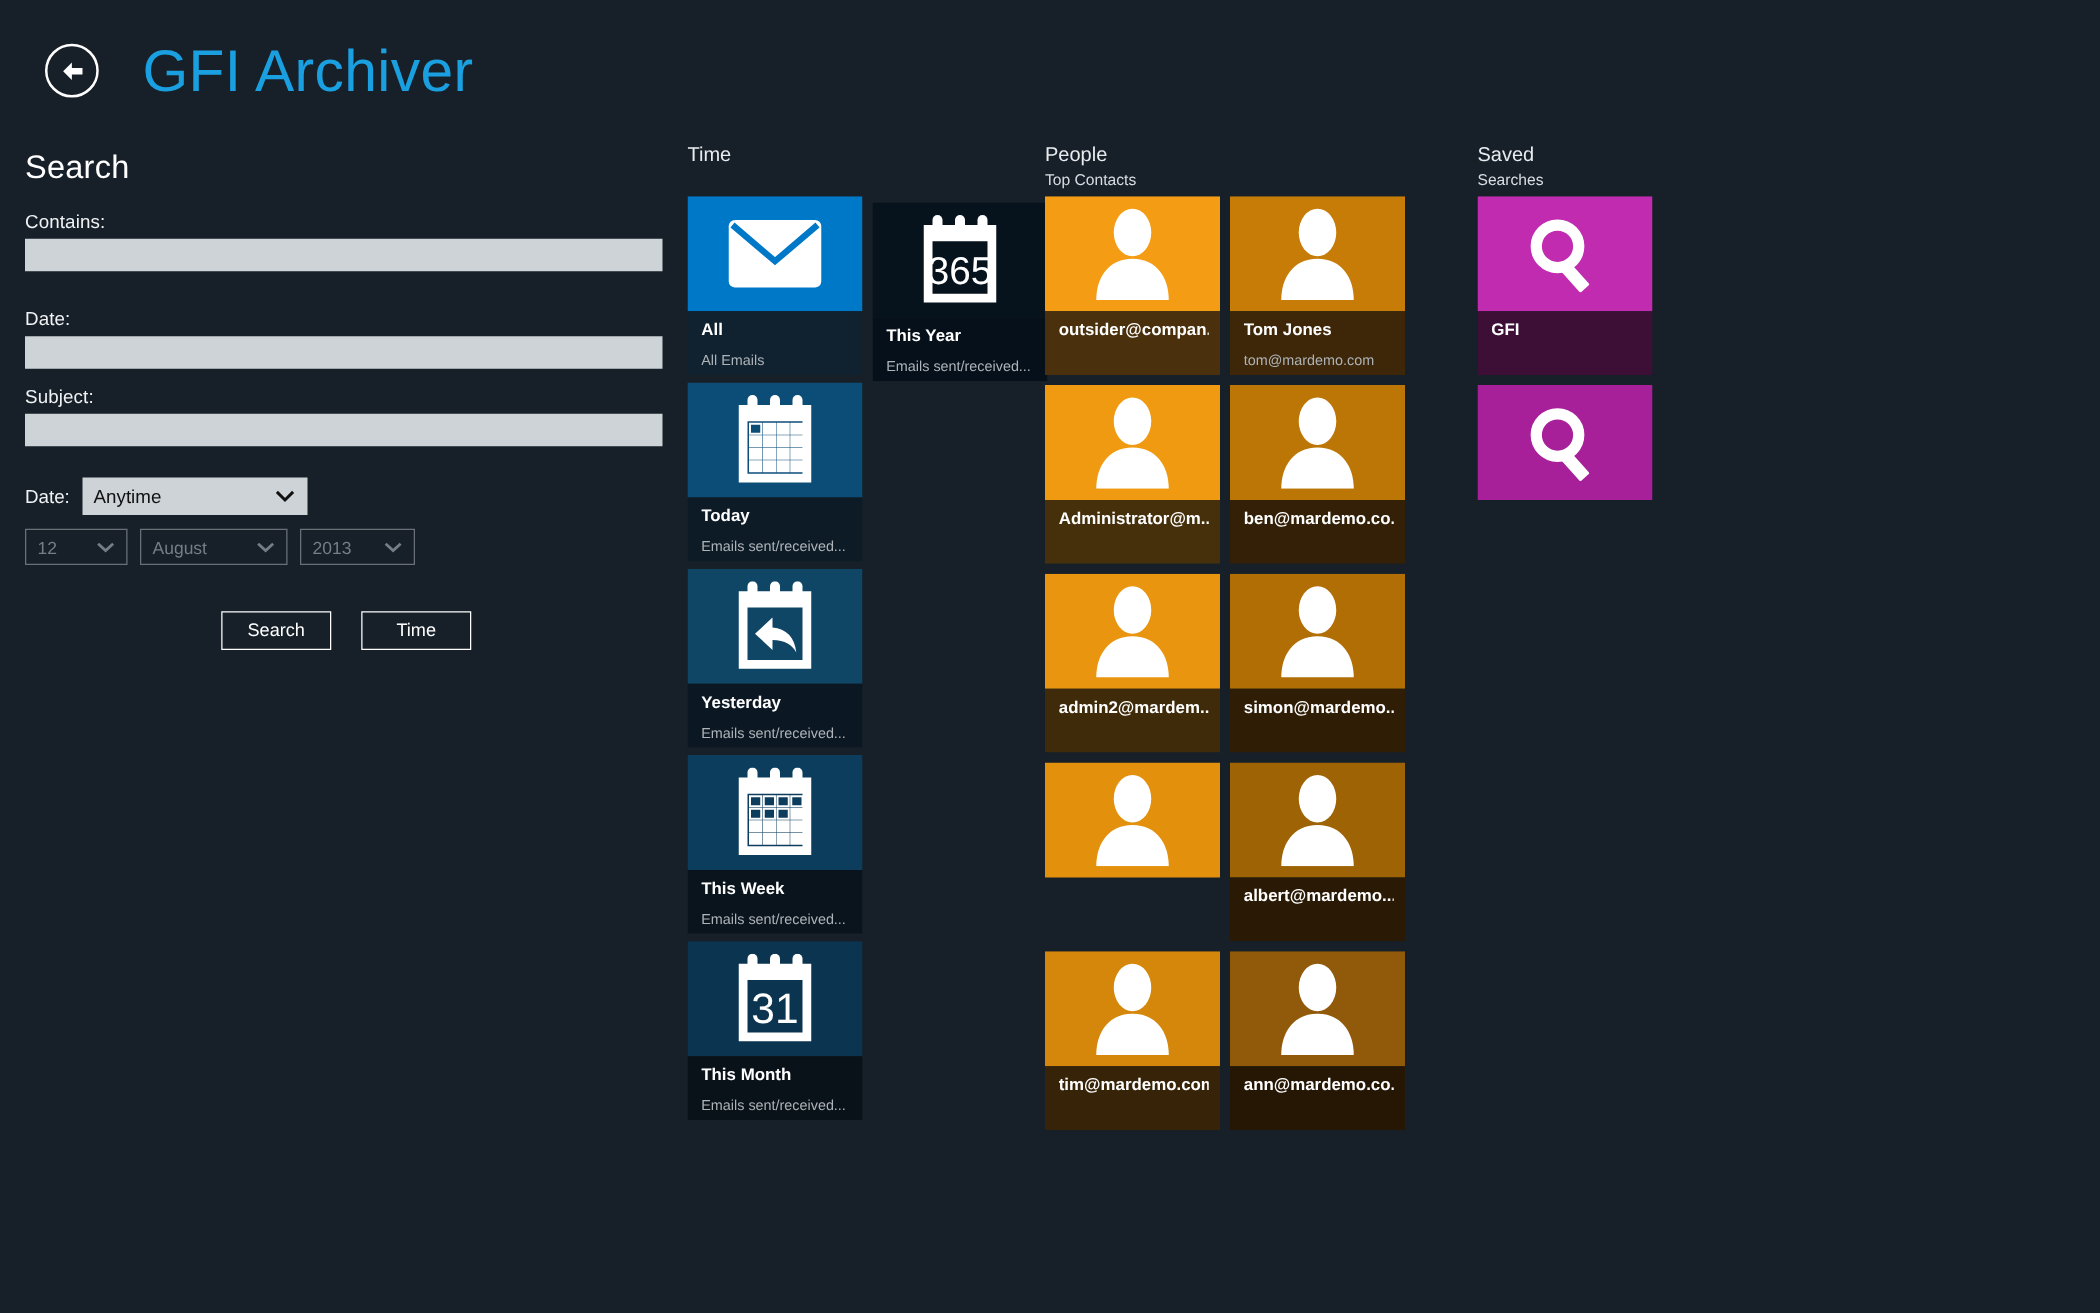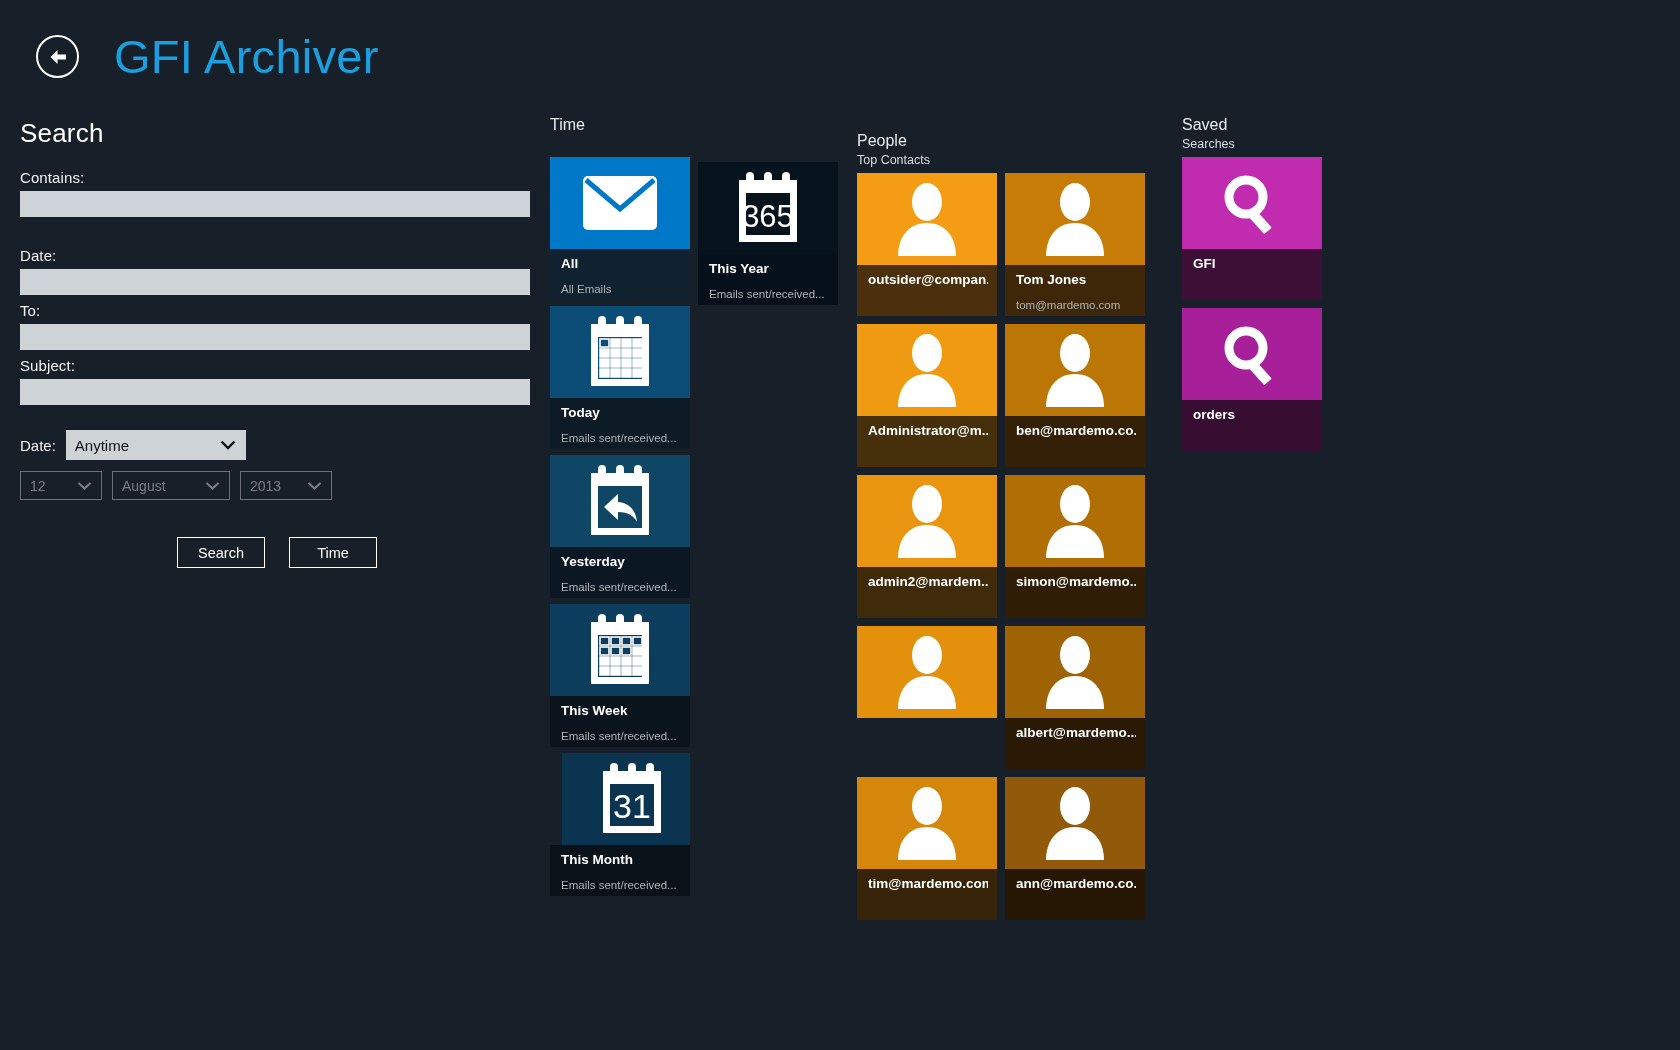--- a/index.html
+++ b/index.html
@@ -100,21 +100,21 @@
   .tile .cap .t2 {
     font-size: 11.5px; color: #aeb3b8; margin-top: 9px;
     white-space: nowrap; overflow: hidden; line-height: 15px;
   }
 
   
   #col-time { left: 550px; }
   #col-time .grid { width: 296px; }
 
   
-  #col-people { left: 857px; margin-top: 16px; }
+  #col-people { left: 836px; }
   #col-people .grid { width: 296px; }
 
   
   #col-saved { left: 1146px; margin-left: 36px; }
   #col-saved .grid { width: 148px; }
 
   
   .ico { display: block; }
 </style>
 </head>
@@ -141,24 +141,20 @@
       <input class="text-input" type="text" value="" style="">
     </div>
     <div class="gap-lg"></div>
 
     <div>
       <div class="field-label">Date:</div>
       <input class="text-input" type="text" value="" style="">
     </div>
     <div class="gap-sm"></div>
 
-    <div>
-      <div class="field-label">To:</div>
-      <input class="text-input" type="text" value="" style="">
-    </div>
     <div class="gap-sm"></div>
 
     <div>
       <div class="field-label">Subject:</div>
       <input class="text-input" type="text" value="" style="">
     </div>
 
     <div class="date-row">
       <div class="date-label">Date:</div>
       <div class="select-main">
@@ -309,21 +305,21 @@
               <rect x="34" y="53" width="9" height="8" fill="#ffffff" stroke="#ffffff" stroke-width="1.6"></rect>
               <rect x="45" y="53" width="9" height="8" fill="#ffffff" stroke="#ffffff" stroke-width="1.6"></rect>
   </svg>
           </div>
           <div class="cap" style="background: rgb(10, 20, 29);">
             <div class="t1">This Week</div>
             <div class="t2">Emails sent/received...</div>
           </div>
         </div>
         <div class="tile" style="position: absolute; left: 0px; top: 596px; margin: 0px;">
-          <div class="art" style="background: rgb(11, 52, 80); margin-left: 12px;">
+          <div class="art" style="background: rgb(11, 52, 80);">
             <svg class="ico" width="64" height="72" viewBox="0 0 64 72">
       <rect x="3" y="8" width="58" height="62" fill="#ffffff"></rect>
                  <rect x="10" y="21" width="44" height="42" fill="#0b3450"></rect>
               <rect x="10" y="0" width="8" height="17" rx="4" fill="#ffffff"></rect>
                  <rect x="28" y="0" width="8" height="17" rx="4" fill="#ffffff"></rect>
                  <rect x="46" y="0" width="8" height="17" rx="4" fill="#ffffff"></rect>
       <text x="32" y="55" text-anchor="middle" fill="#ffffff" font-family="Liberation Sans, sans-serif" font-size="34" font-weight="400">31</text>
     </svg>
           </div>
           <div class="cap" style="background: rgb(9, 17, 25);">
@@ -468,20 +464,17 @@
             <div class="t1">GFI</div>
           </div>
         </div>
         <div class="tile">
           <div class="art" style="background: rgb(168, 31, 154);">
             <svg class="ico" width="62" height="62" viewBox="0 0 62 62">
       <circle cx="25" cy="25" r="17" fill="none" stroke="#ffffff" stroke-width="9"></circle>
       <rect x="34" y="38" width="10" height="24" rx="1" transform="rotate(-42 39 50)" fill="#ffffff"></rect>
     </svg>
           </div>
-          <div class="cap" style="background: rgb(56, 13, 50);">
-            <div class="t1">orders</div>
-          </div>
         </div>
       </div>
   </div>
 
 </div>
 
 </body></html>

